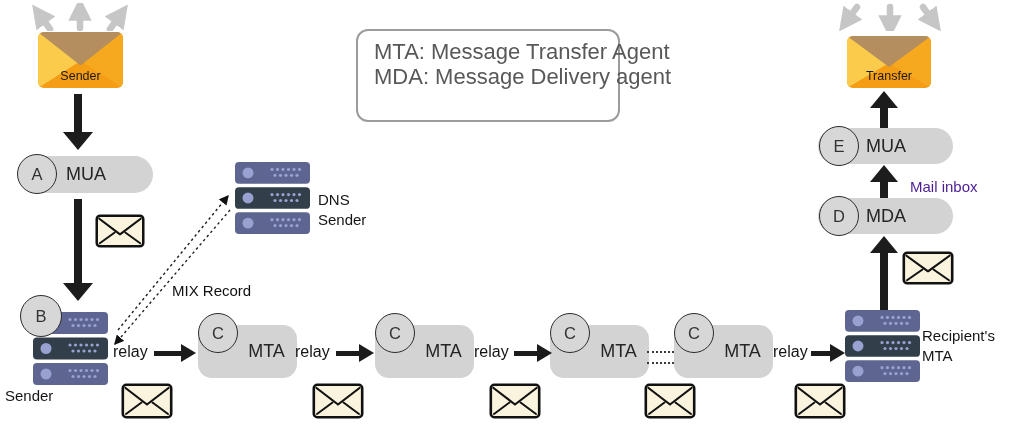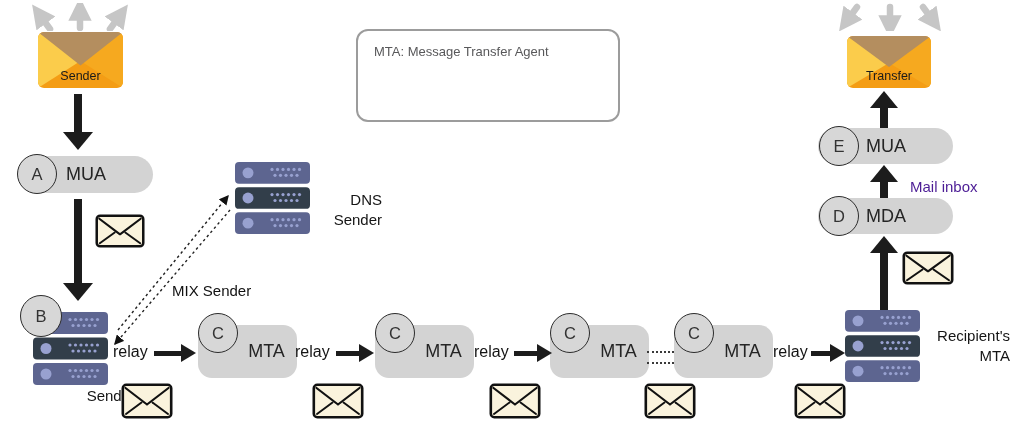--- a/index.html
+++ b/index.html
@@ -20,34 +20,34 @@
   .varrow .vbar{width:8px;background:var(--ink);flex:1;}
   .varrow.down .vhead{width:0;height:0;border-left:15px solid transparent;
                       border-right:15px solid transparent;border-top:18px solid var(--ink);}
   .varrow.up .vhead{width:0;height:0;border-left:14px solid transparent;
                     border-right:14px solid transparent;border-bottom:17px solid var(--ink);}
   .harrow{position:absolute;display:flex;align-items:center;height:20px;z-index:1;}
   .harrow .hbar{height:5px;background:var(--ink);flex:1;}
   .harrow .hhead{width:0;height:0;border-top:9px solid transparent;
                  border-bottom:9px solid transparent;border-left:15px solid var(--ink);}
   .relay{position:absolute;font-size:16px;color:#141414;}
-  .nodelabel{position:absolute;font-size:15px;color:#151515;text-align:right;line-height:1.32;}
+  .nodelabel{position:absolute;font-size:15px;color:#151515;text-align:left;line-height:1.32;}
   .server{position:absolute;}
   .server svg{display:block;width:100%;height:100%;}
   .menv{position:absolute;z-index:2;}
   .menv svg{display:block;width:100%;height:100%;}
   .bigenv{position:absolute;border-radius:6px;overflow:hidden;z-index:2;}
   .bigenv svg{display:block;width:100%;height:100%;}
   .bigenv .envlabel{position:absolute;left:0;right:0;bottom:5px;text-align:center;
                     font-size:12.5px;font-weight:500;color:#1a1a1a;}
   .rays{position:absolute;}
   .legend{position:absolute;left:356px;top:29px;width:264px;height:93px;box-sizing:border-box;
           border:2px solid var(--legend-border);border-radius:12px;background:#fff;
           padding:9px 0 0 16px;z-index:4;}
-  .legend div{font-size:13px;line-height:24.5px;color:var(--legend-text);white-space:nowrap;}
+  .legend div{font-size:22px;line-height:24.5px;color:var(--legend-text);white-space:nowrap;}
   .dotted{position:absolute;width:27px;border-top:2.5px dotted #3a3a3a;}
   .mix{position:absolute;font-size:15px;font-weight:500;color:#111;}
   .inbox{position:absolute;font-size:15px;color:#4c1d95;}
 </style>
 </head>
 <body>
 
 <div id="canvas">
 
   <div class="rays" style="left:30px;top:3px;width:100px;height:28px">
@@ -211,24 +211,25 @@
           <path d="M0,0 L7,3.5 L0,7 Z" fill="#111"></path>
         </marker>
       </defs>
       <g stroke="#222" stroke-width="1.4" stroke-dasharray="2.5 3" fill="none">
         <line x1="16" y1="144" x2="126" y2="10" marker-end="url(#dashhead)"></line>
         <line x1="128" y1="24" x2="13" y2="158" marker-end="url(#dashhead)"></line>
       </g>
     </svg>
   </div>
 
-  <div class="mix" style="left:172px;top:282px">MIX Sender</div>
+  <div class="mix" style="left:172px;top:282px">MIX Record</div>
 
   <div class="legend">
     <div>MTA: Message Transfer Agent</div>
+    <div>MDA: Message Delivery agent</div>
   </div>
 
   <div class="relay" style="left:113px;top:343px">relay</div>
   <div class="harrow" style="left:154px;top:343px;width:42px">
     <div class="hbar"></div>
       <div class="hhead"></div>
   </div>
 
   <div class="pill tall" style="left:198px;top:325px">
     <div class="badge" style="left:0;top:-12px">C</div>

